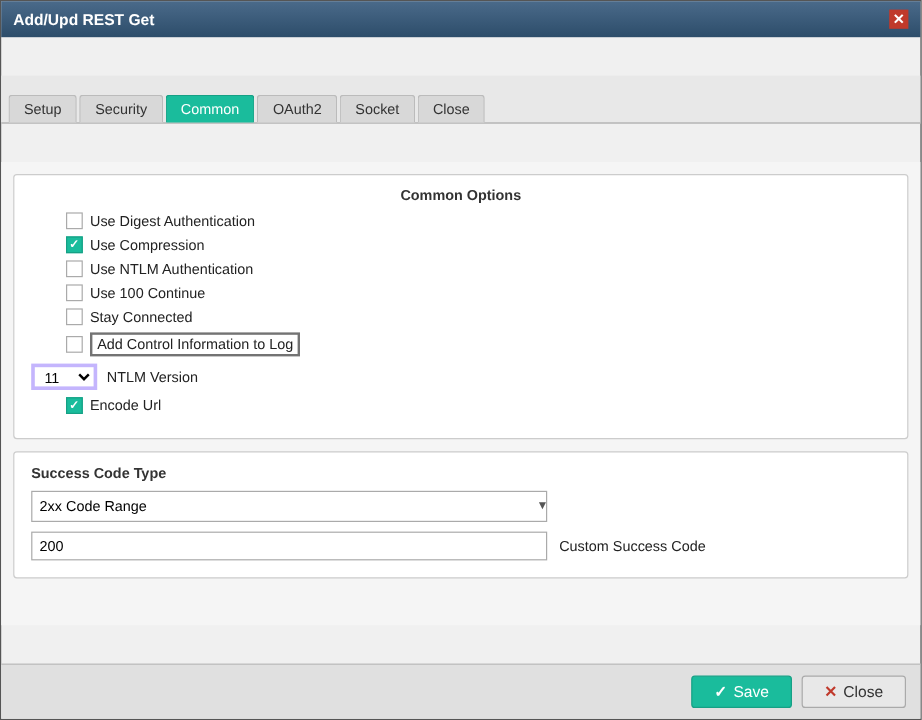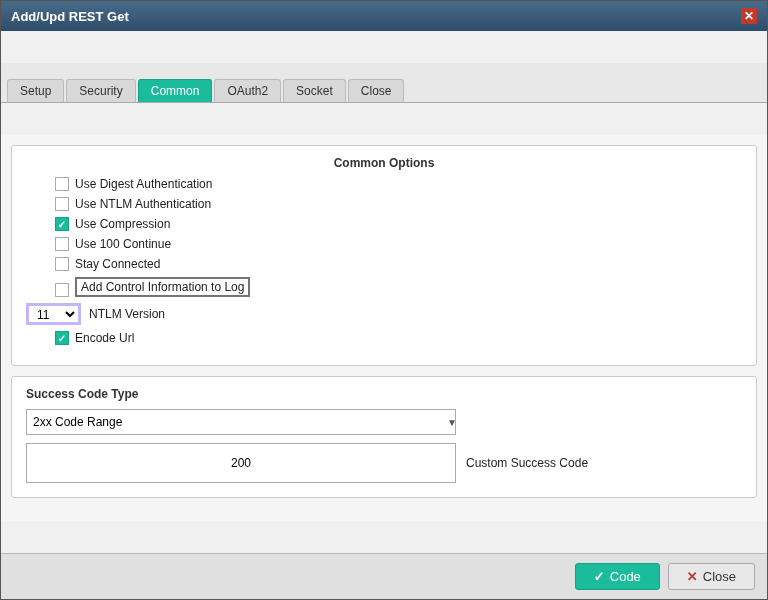--- a/index.html
+++ b/index.html
@@ -84,21 +84,21 @@
     }
     .section-title {
       font-size: 12px;
       font-weight: bold;
       color: #333;
       margin-bottom: 7px;
       text-align: center;
     }
     .option-row {
       display: flex;
-      align-items: flex-end;
+      align-items: center;
       margin-bottom: 6px;
       gap: 6px;
       padding-left: 29px;
     }
     .checkbox {
       width: 14px;
       height: 14px;
       border: 1px solid #aaa;
       background: white;
       display: flex;
@@ -182,26 +182,25 @@
       color: #555;
       pointer-events: none;
     }
     .custom-code-row {
       display: flex;
       align-items: center;
       gap: 10px;
     }
     .code-input {
       width: 430px;
-      height: 40px;
+      height: 24px;
       border: 1px solid #aaa;
       background: white;
       font-size: 12px;
       padding: 2px 6px;
-      text-align: center;
     }
     .custom-label {
       font-size: 12px;
       color: #222;
     }
     .footer {
       background: #e0e0e0;
       border-top: 1px solid #bbb;
       padding: 8px 12px;
       display: flex;
@@ -269,27 +268,27 @@
 
     <div class="section-box">
       <div class="section-title">Common Options</div>
 
       <div class="option-row">
         <div class="checkbox"></div>
         <span class="option-label">Use Digest Authentication</span>
       </div>
 
       <div class="option-row">
-        <div class="checkbox"></div>
-        <span class="option-label">Use NTLM Authentication</span>
-      </div>
-
-      <div class="option-row">
         <div class="checkbox checked"></div>
         <span class="option-label">Use Compression</span>
+      </div>
+
+      <div class="option-row">
+        <div class="checkbox"></div>
+        <span class="option-label">Use NTLM Authentication</span>
       </div>
 
       <div class="option-row">
         <div class="checkbox"></div>
         <span class="option-label">Use 100 Continue</span>
       </div>
 
       <div class="option-row">
         <div class="checkbox"></div>
         <span class="option-label">Stay Connected</span>
@@ -332,20 +331,20 @@
         <input class="code-input" type="text" value="200" style="">
         <span class="custom-label">Custom Success Code</span>
       </div>
     </div>
 
   </div>
 
   <div class="footer">
     <button class="btn-save">
       <span class="check-icon">✓</span>
-      <span>Code</span>
+      <span>Save</span>
     </button>
     <button class="btn-close">
       <span class="x-icon">✕</span>
       <span>Close</span>
     </button>
   </div>
 </div>
 
 </body></html>

